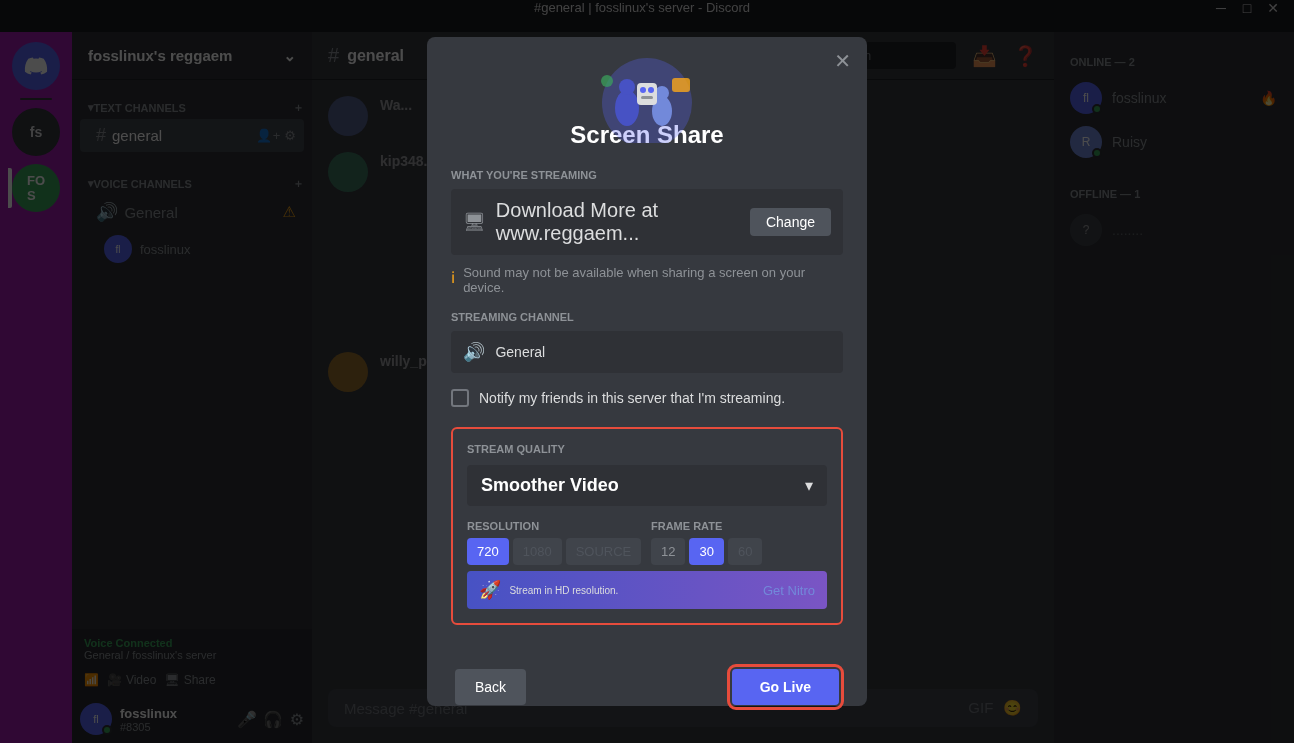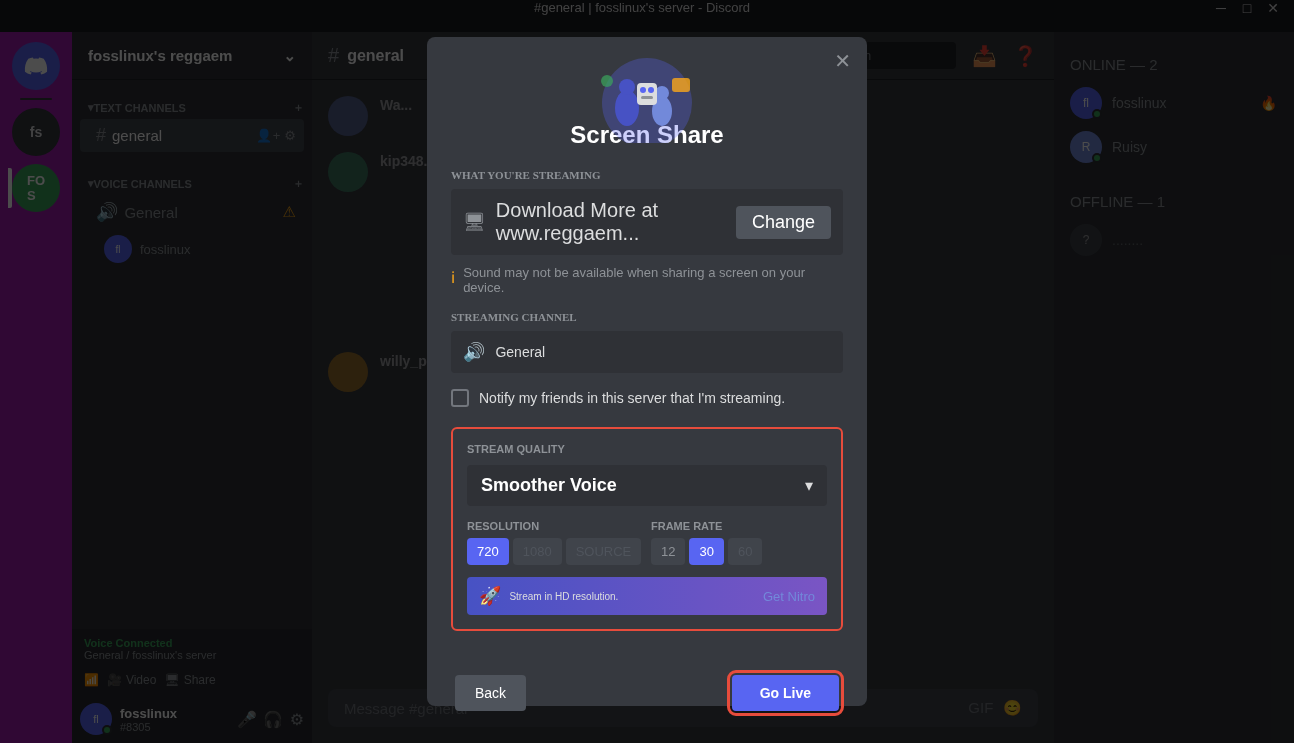--- a/index.html
+++ b/index.html
@@ -298,22 +298,22 @@
     }
 
     
     .members-sidebar {
       width: 240px;
       background: #2f3136;
       padding: 16px 8px;
     }
     .members-section-header {
       color: #8e9297;
-      font-size: 15px;
-      font-weight: 400;
+      font-size: 11px;
+      font-weight: 700;
       text-transform: uppercase;
       padding: 8px 8px;
     }
     .member-item {
       display: flex;
       align-items: center;
       gap: 10px;
       padding: 6px 8px;
       border-radius: 4px;
       cursor: pointer;
@@ -389,40 +389,39 @@
       font-weight: 700;
       margin-bottom: 20px;
       margin-top: 4px;
     }
     .modal-section-label {
       color: #8e9297;
       font-size: 11px;
       font-weight: 700;
       text-transform: uppercase;
       margin-bottom: 8px;
-      font-family: Liberation Serif, serif;
     }
     .streaming-source-bar {
       background: #2f3136;
       border-radius: 4px;
       padding: 10px 12px;
       display: flex;
       align-items: center;
       gap: 10px;
       margin-bottom: 10px;
     }
     .streaming-source-icon { color: #8e9297; font-size: 18px; }
     .streaming-source-name { color: #dcddde; font-size: 20px; flex: 1; }
     .change-btn {
       background: #4f545c;
       color: #fff;
       border: none;
       border-radius: 4px;
       padding: 6px 16px;
-      font-size: 18px;
+      font-size: 14px;
       cursor: pointer;
       font-weight: 500;
     }
     .modal-warning {
       display: flex;
       align-items: flex-start;
       gap: 8px;
       margin-bottom: 16px;
     }
     .warning-icon { color: #faa61a; font-size: 16px; flex-shrink: 0; margin-top: 1px; }
@@ -476,21 +475,21 @@
       align-items: center;
       justify-content: space-between;
       margin-bottom: 14px;
       cursor: pointer;
     }
     .quality-dropdown-text { color: #fff; font-size: 18px; font-weight: 600; }
     .quality-dropdown-arrow { color: #dcddde; font-size: 16px; }
     .quality-options-row {
       display: flex;
       gap: 8px;
-      margin-bottom: 12px;
+      margin-bottom: 6px;
       align-items: flex-start;
     }
     .quality-options-group {
       flex: 1;
     }
     .quality-options-title {
       color: #8e9297;
       font-size: 11px;
       font-weight: 700;
       text-transform: uppercase;
@@ -789,21 +788,21 @@
       </div>
 
       <div class="notify-row">
         <div class="checkbox"></div>
         <span class="notify-text">Notify my friends in this server that I'm streaming.</span>
       </div>
 
       <div class="stream-quality-box">
         <div class="stream-quality-label">STREAM QUALITY</div>
         <div class="quality-dropdown">
-          <span class="quality-dropdown-text">Smoother Voice</span>
+          <span class="quality-dropdown-text">Smoother Video</span>
           <span class="quality-dropdown-arrow">▾</span>
         </div>
         <div class="quality-options-row">
           <div class="quality-options-group">
             <div class="quality-options-title">RESOLUTION</div>
             <div class="quality-buttons">
               <button class="quality-btn active">720</button>
               <button class="quality-btn disabled">1080</button>
               <button class="quality-btn disabled">SOURCE</button>
             </div>

